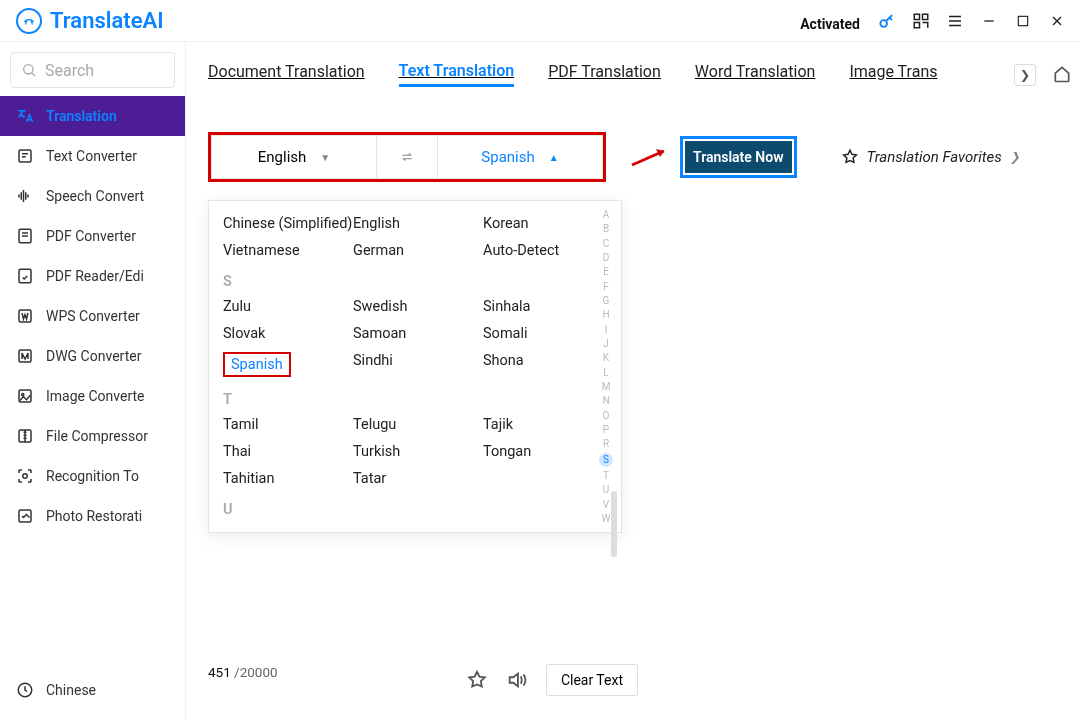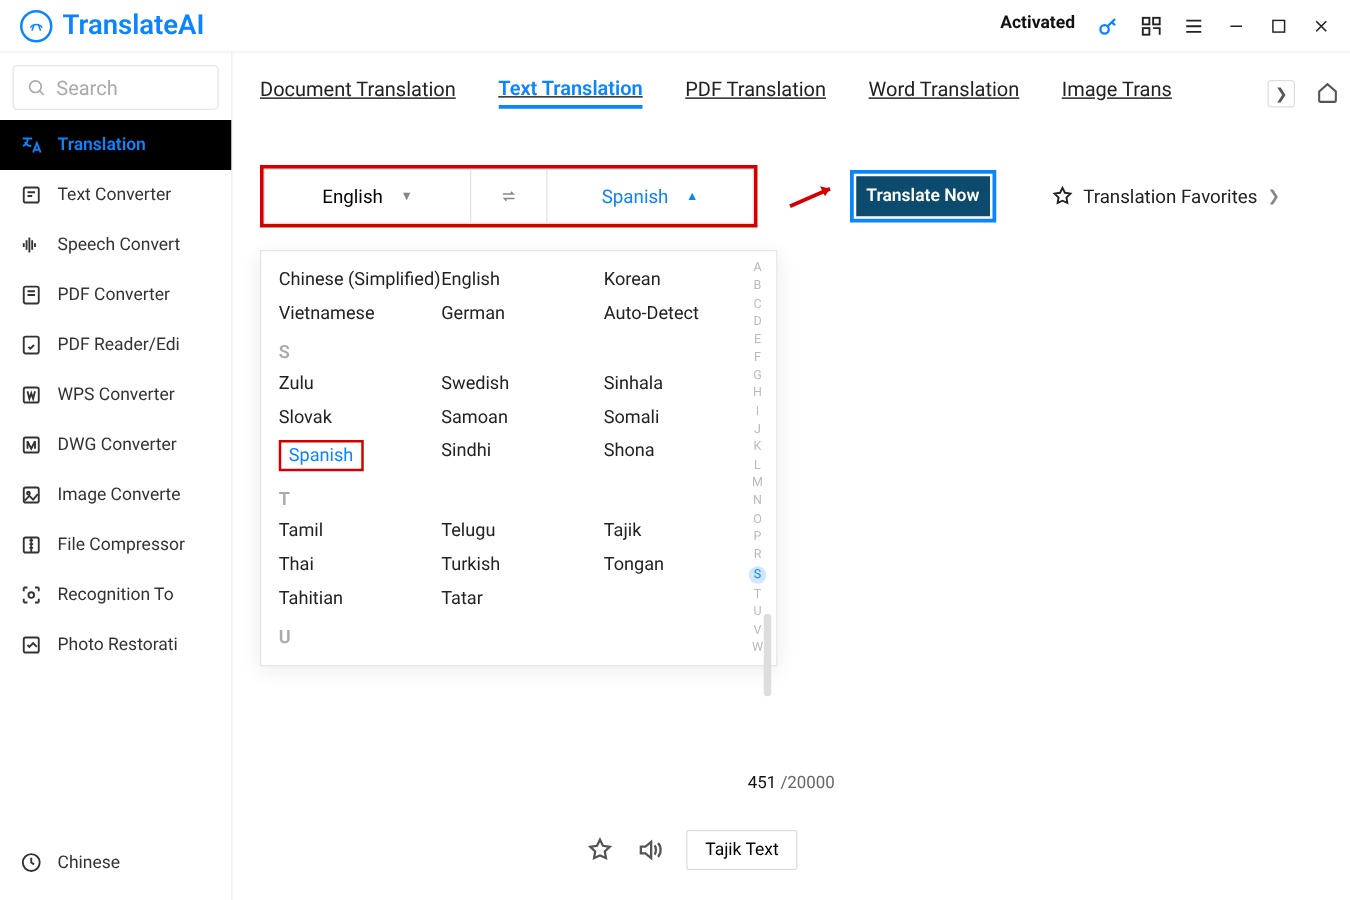--- a/index.html
+++ b/index.html
@@ -1,56 +1,56 @@
 <!DOCTYPE html>
 <html><head>
 <meta charset="utf-8">
 <style>
 * { margin:0; padding:0; box-sizing:border-box; font-family:-apple-system,BlinkMacSystemFont,"Segoe UI",Roboto,Arial,sans-serif; }
 body { width:1080px; height:720px; background:#fff; overflow:hidden; position:relative; }
 .titlebar { height:42px; display:flex; align-items:center; justify-content:space-between; padding:0 12px 0 16px; border-bottom:1px solid #eee; }
 .brand { display:flex; align-items:center; gap:8px; font-size:22px; font-weight:600; color:#0a84ff; }
 .logo { width:26px; height:26px; border:2px solid #0a84ff; border-radius:50%; display:flex; align-items:center; justify-content:center; color:#0a84ff; font-size:13px; }
-.titlectl { display:flex; align-items:flex-start; gap:12px; }
+.titlectl { display:flex; align-items:flex-end; gap:12px; }
 .tbtn { width:22px; height:22px; display:flex; align-items:center; justify-content:center; color:#222; cursor:pointer; }
 .activated { font-size:14px; font-weight:700; color:#111; margin-right:4px; }
 .keyicon { width:22px; height:22px; color:#0a84ff; }
 .app { display:flex; height:678px; }
 .sidebar { width:186px; border-right:1px solid #eee; display:flex; flex-direction:column; }
 .search { margin:10px 10px 8px; height:36px; border:1px solid #e5e5e5; border-radius:4px; display:flex; align-items:center; gap:8px; padding:0 10px; color:#aaa; }
 .sideitem { height:40px; display:flex; align-items:center; gap:12px; padding:0 16px; font-size:14px; color:#333; cursor:pointer; }
-.sideitem.active { color:#0a84ff; background:#000000; font-weight:600; }
+.sideitem.active { color:#0a84ff; background:#4c1d95; font-weight:600; }
 .sideitem .ic { width:18px; height:18px; color:inherit; flex-shrink:0; }
 .sideitem.history { margin-top:auto; margin-bottom:10px; }
 .main { flex:1; position:relative; padding:0 22px; }
 .tabs { display:flex; align-items:center; gap:34px; height:64px; border-bottom:1px solid transparent; position:relative;text-decoration:underline; }
 .tab { font-size:16px; color:#222; padding-bottom:4px; cursor:pointer; white-space:nowrap; }
 .tab.active { color:#0a84ff; font-weight:600; border-bottom:3px solid #0a84ff; }
 .tabscroll { position:absolute; right:44px; top:22px; width:22px; height:22px; border:1px solid #ddd; border-radius:3px; display:flex; align-items:center; justify-content:center; color:#555; font-size:12px; }
 .homeicon { position:absolute; right:6px; top:22px; width:22px; height:22px; color:#555; }
 .controls { display:flex; align-items:center; gap:10px; margin-top:26px; }
 .langbox { display:flex; border:3px solid #d40000; }
 .langsel { width:166px; height:44px; border:1px solid #e4e4e4; display:flex; align-items:center; justify-content:center; gap:14px; font-size:15px; cursor:pointer; }
 .langsel.target { color:#0a84ff; }
 .swap { width:60px; height:44px; border-top:1px solid #e4e4e4; border-bottom:1px solid #e4e4e4; display:flex; align-items:center; justify-content:center; color:#888; }
 .caret { font-size:10px; color:#888; }
 .caret.blue { color:#0a84ff; }
 .arrow { width:40px; height:24px; margin-left:14px; }
 .btn-translate { border:3px solid #0a84ff; padding:2px; }
 .btn-translate-inner { background:#0c4a6e; color:#fff; padding:8px 8px; font-size:14px; font-weight:600; cursor:pointer; border:none; }
-.favorites { margin-left:34px; display:flex; align-items:center; gap:8px; font-size:15px; color:#222; cursor:pointer; }
+.favorites { margin-left:34px; display:flex; align-items:center; gap:8px; font-size:15px; color:#222; cursor:pointer;font-style:italic; }
 .dropdown { position:absolute; left:22px; top:158px; width:414px; background:#fff; border:1px solid #e5e5e5; box-shadow:0 4px 16px rgba(0,0,0,0.08); padding:14px 0 6px 14px; font-size:14.5px; color:#222; }
 .dropdown .row { display:flex; margin-bottom:10px; }
 .dropdown .cell { width:130px; cursor:pointer; }
 .dropdown .section { color:#aaa; font-weight:600; margin:14px 0 8px; }
 .dropdown .highlight { border:2.5px solid #d40000; padding:2px 6px; color:#0a84ff; display:inline-block; }
 .alphabar { position:absolute; right:6px; top:8px; bottom:8px; width:18px; display:flex; flex-direction:column; align-items:center; justify-content:space-between; font-size:10px; color:#bbb; }
 .alphabar span { cursor:pointer; }
 .alphabar .sel { background:#cfe7ff; border-radius:50%; width:14px; height:14px; display:flex; align-items:center; justify-content:center; color:#0a84ff; }
-.footer { position:absolute; left:22px; right:22px; bottom:24px; display:flex; align-items:center; gap:30px;flex-direction:column; }
+.footer { position:absolute; left:22px; right:22px; bottom:24px; display:flex; align-items:flex-start; gap:20px; }
 .counter { font-size:13.5px; color:#666; }
 .counter .cur { color:#111; }
 .footericons { margin-left:auto; display:flex; align-items:center; gap:18px; margin-right:420px; }
 .ficon { width:22px; height:22px; color:#555; cursor:pointer; }
 .clear { border:1px solid #ddd; background:#fff; padding:7px 14px; border-radius:2px; font-size:14px; cursor:pointer; }
 .scrollthumb { position:absolute; right:4px; top:290px; width:6px; height:66px; background:#ddd; border-radius:3px; }
 </style>
 </head>
 <body>
 
@@ -318,17 +318,17 @@
       <div class="counter">
         <span class="cur">451</span><span> /</span><span>20000</span>
       </div>
       <div class="footericons">
         <span class="ficon"><svg viewBox="0 0 24 24" width="22" height="22" fill="none" stroke="currentColor" stroke-width="2">
               <path d="M12 3l2.6 5.3 5.9.9-4.3 4.1 1 5.8L12 16.8 6.8 19.1l1-5.8L3.5 9.2l5.9-.9z"></path>
             </svg></span>
         <span class="ficon"><svg viewBox="0 0 24 24" width="22" height="22" fill="none" stroke="currentColor" stroke-width="2">
               <path d="M4 9v6h4l5 4V5L8 9H4zM16 8c1.5 1.5 1.5 6.5 0 8M19 6c3 3 3 9 0 12"></path>
             </svg></span>
-        <button class="clear">Tajik Text</button>
+        <button class="clear">Clear Text</button>
       </div>
     </div>
   </div>
 </div>
 
 </body></html>

